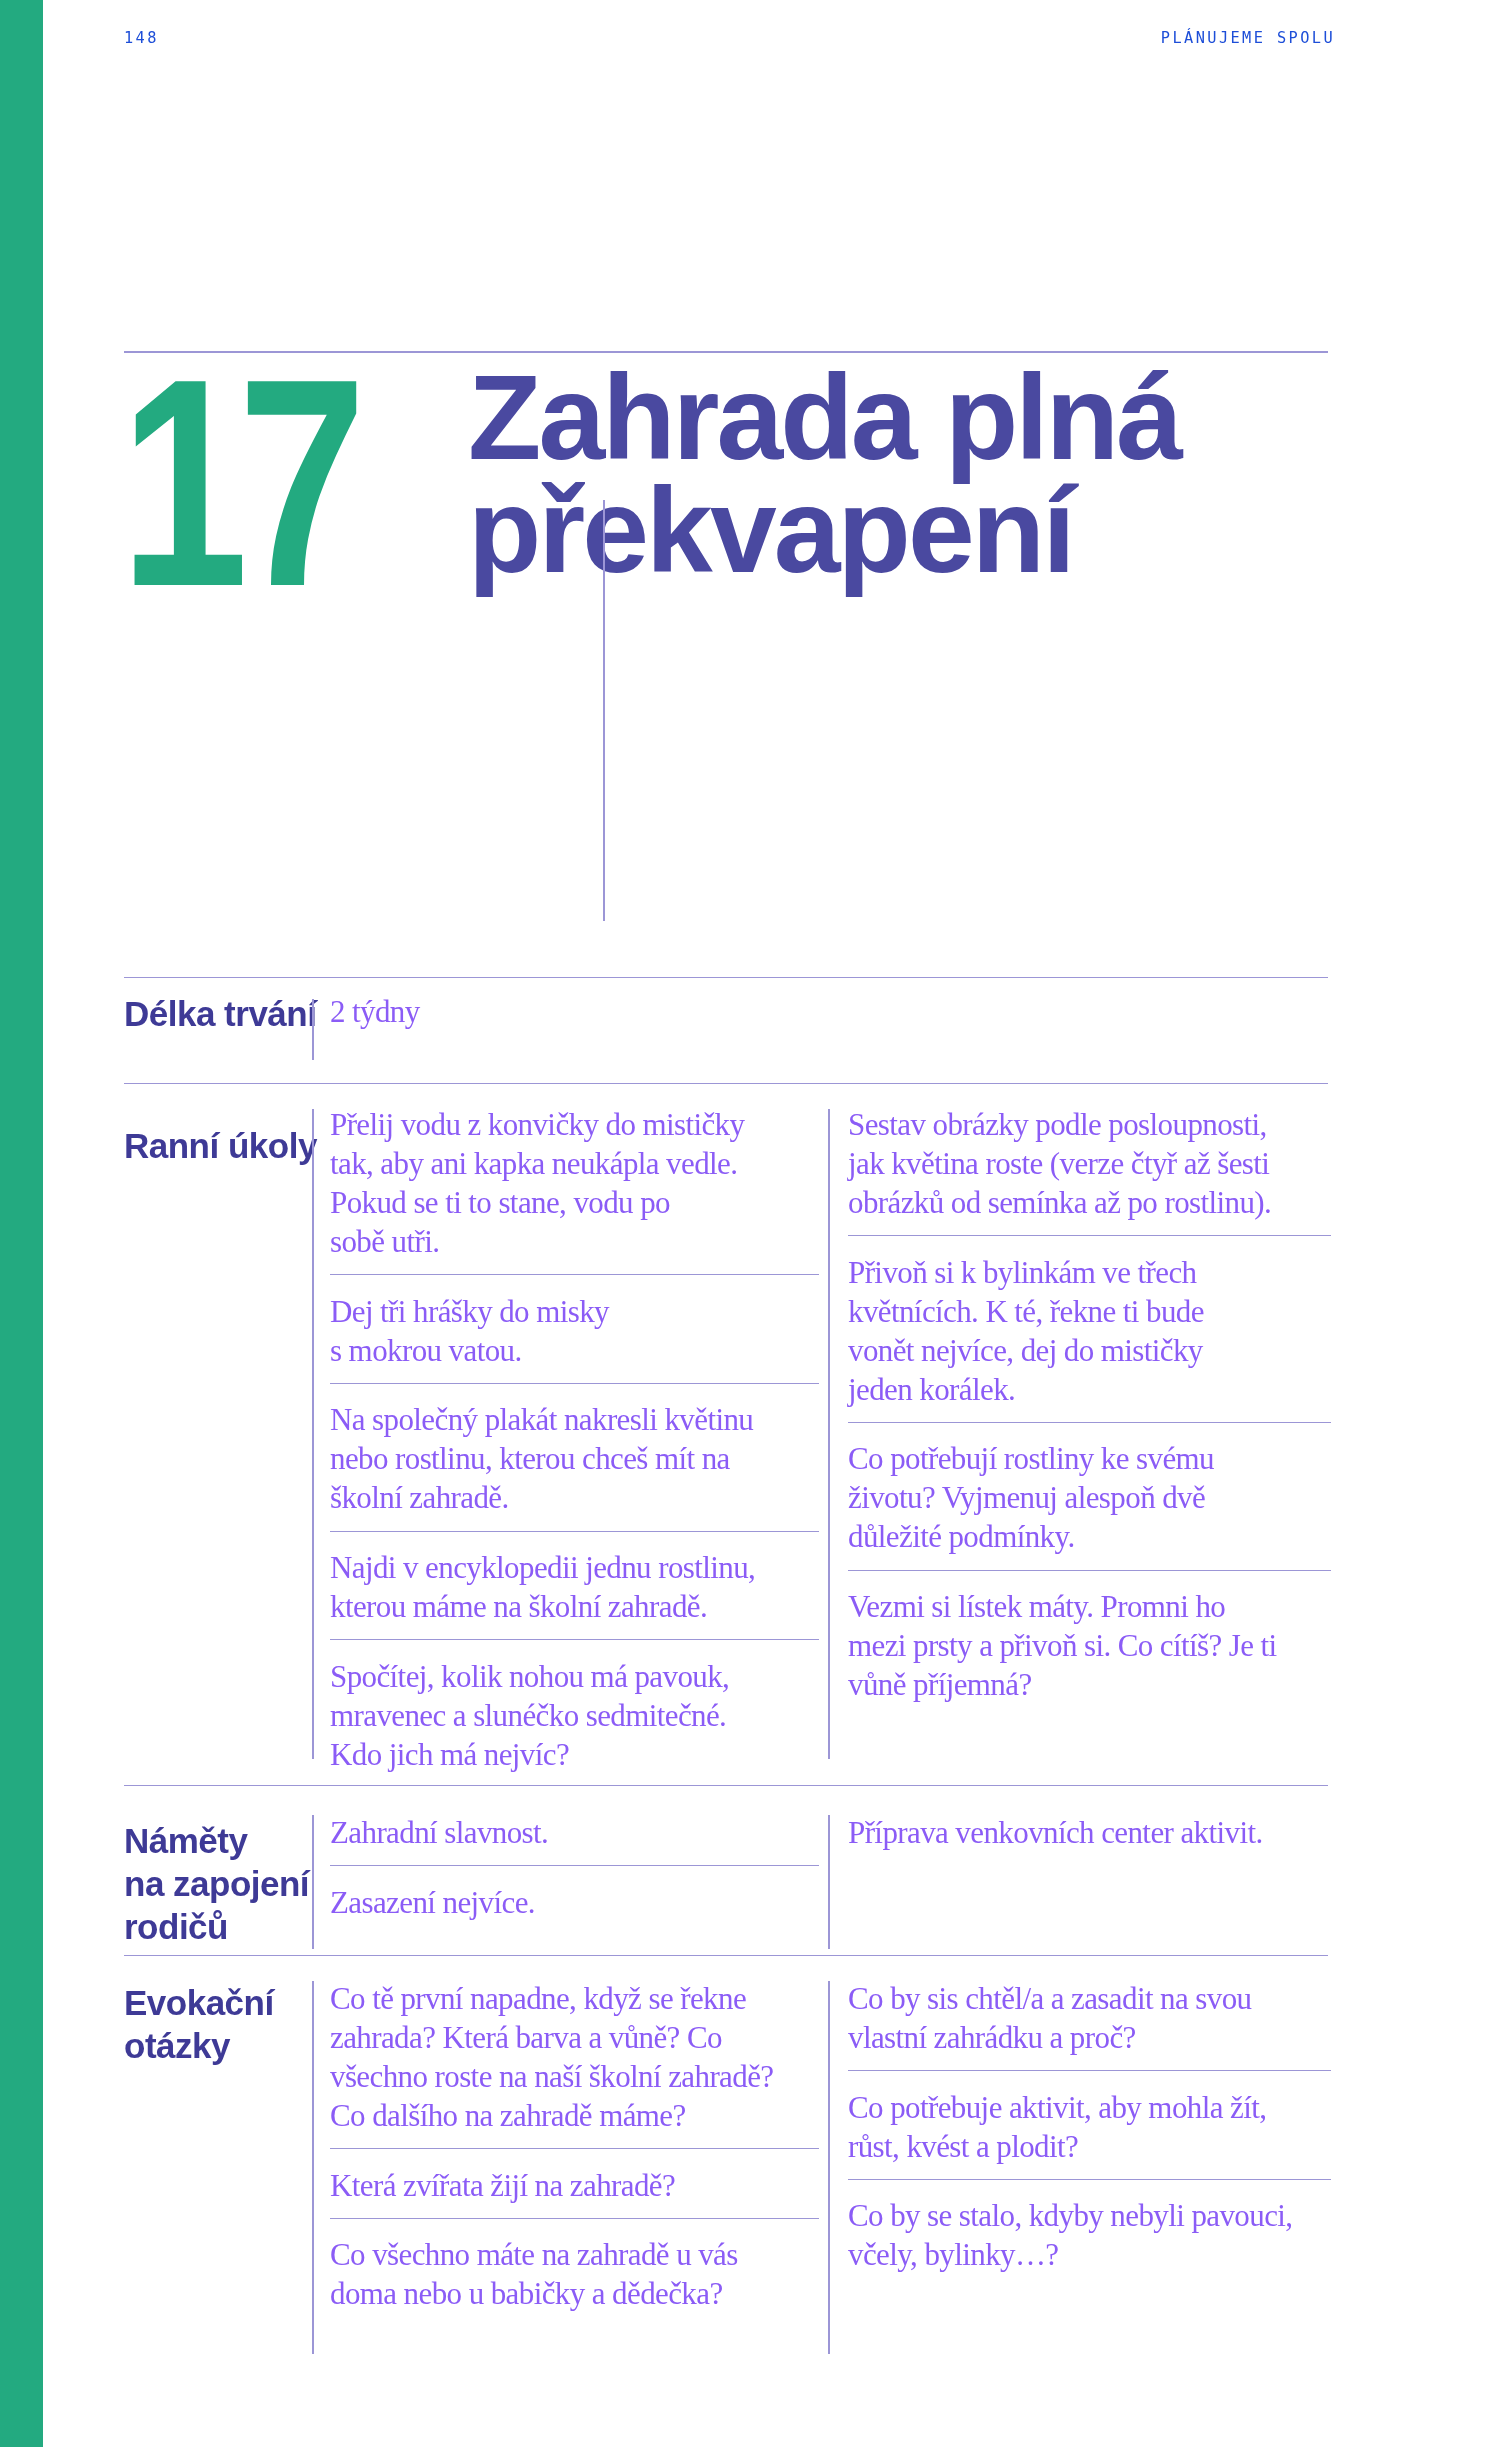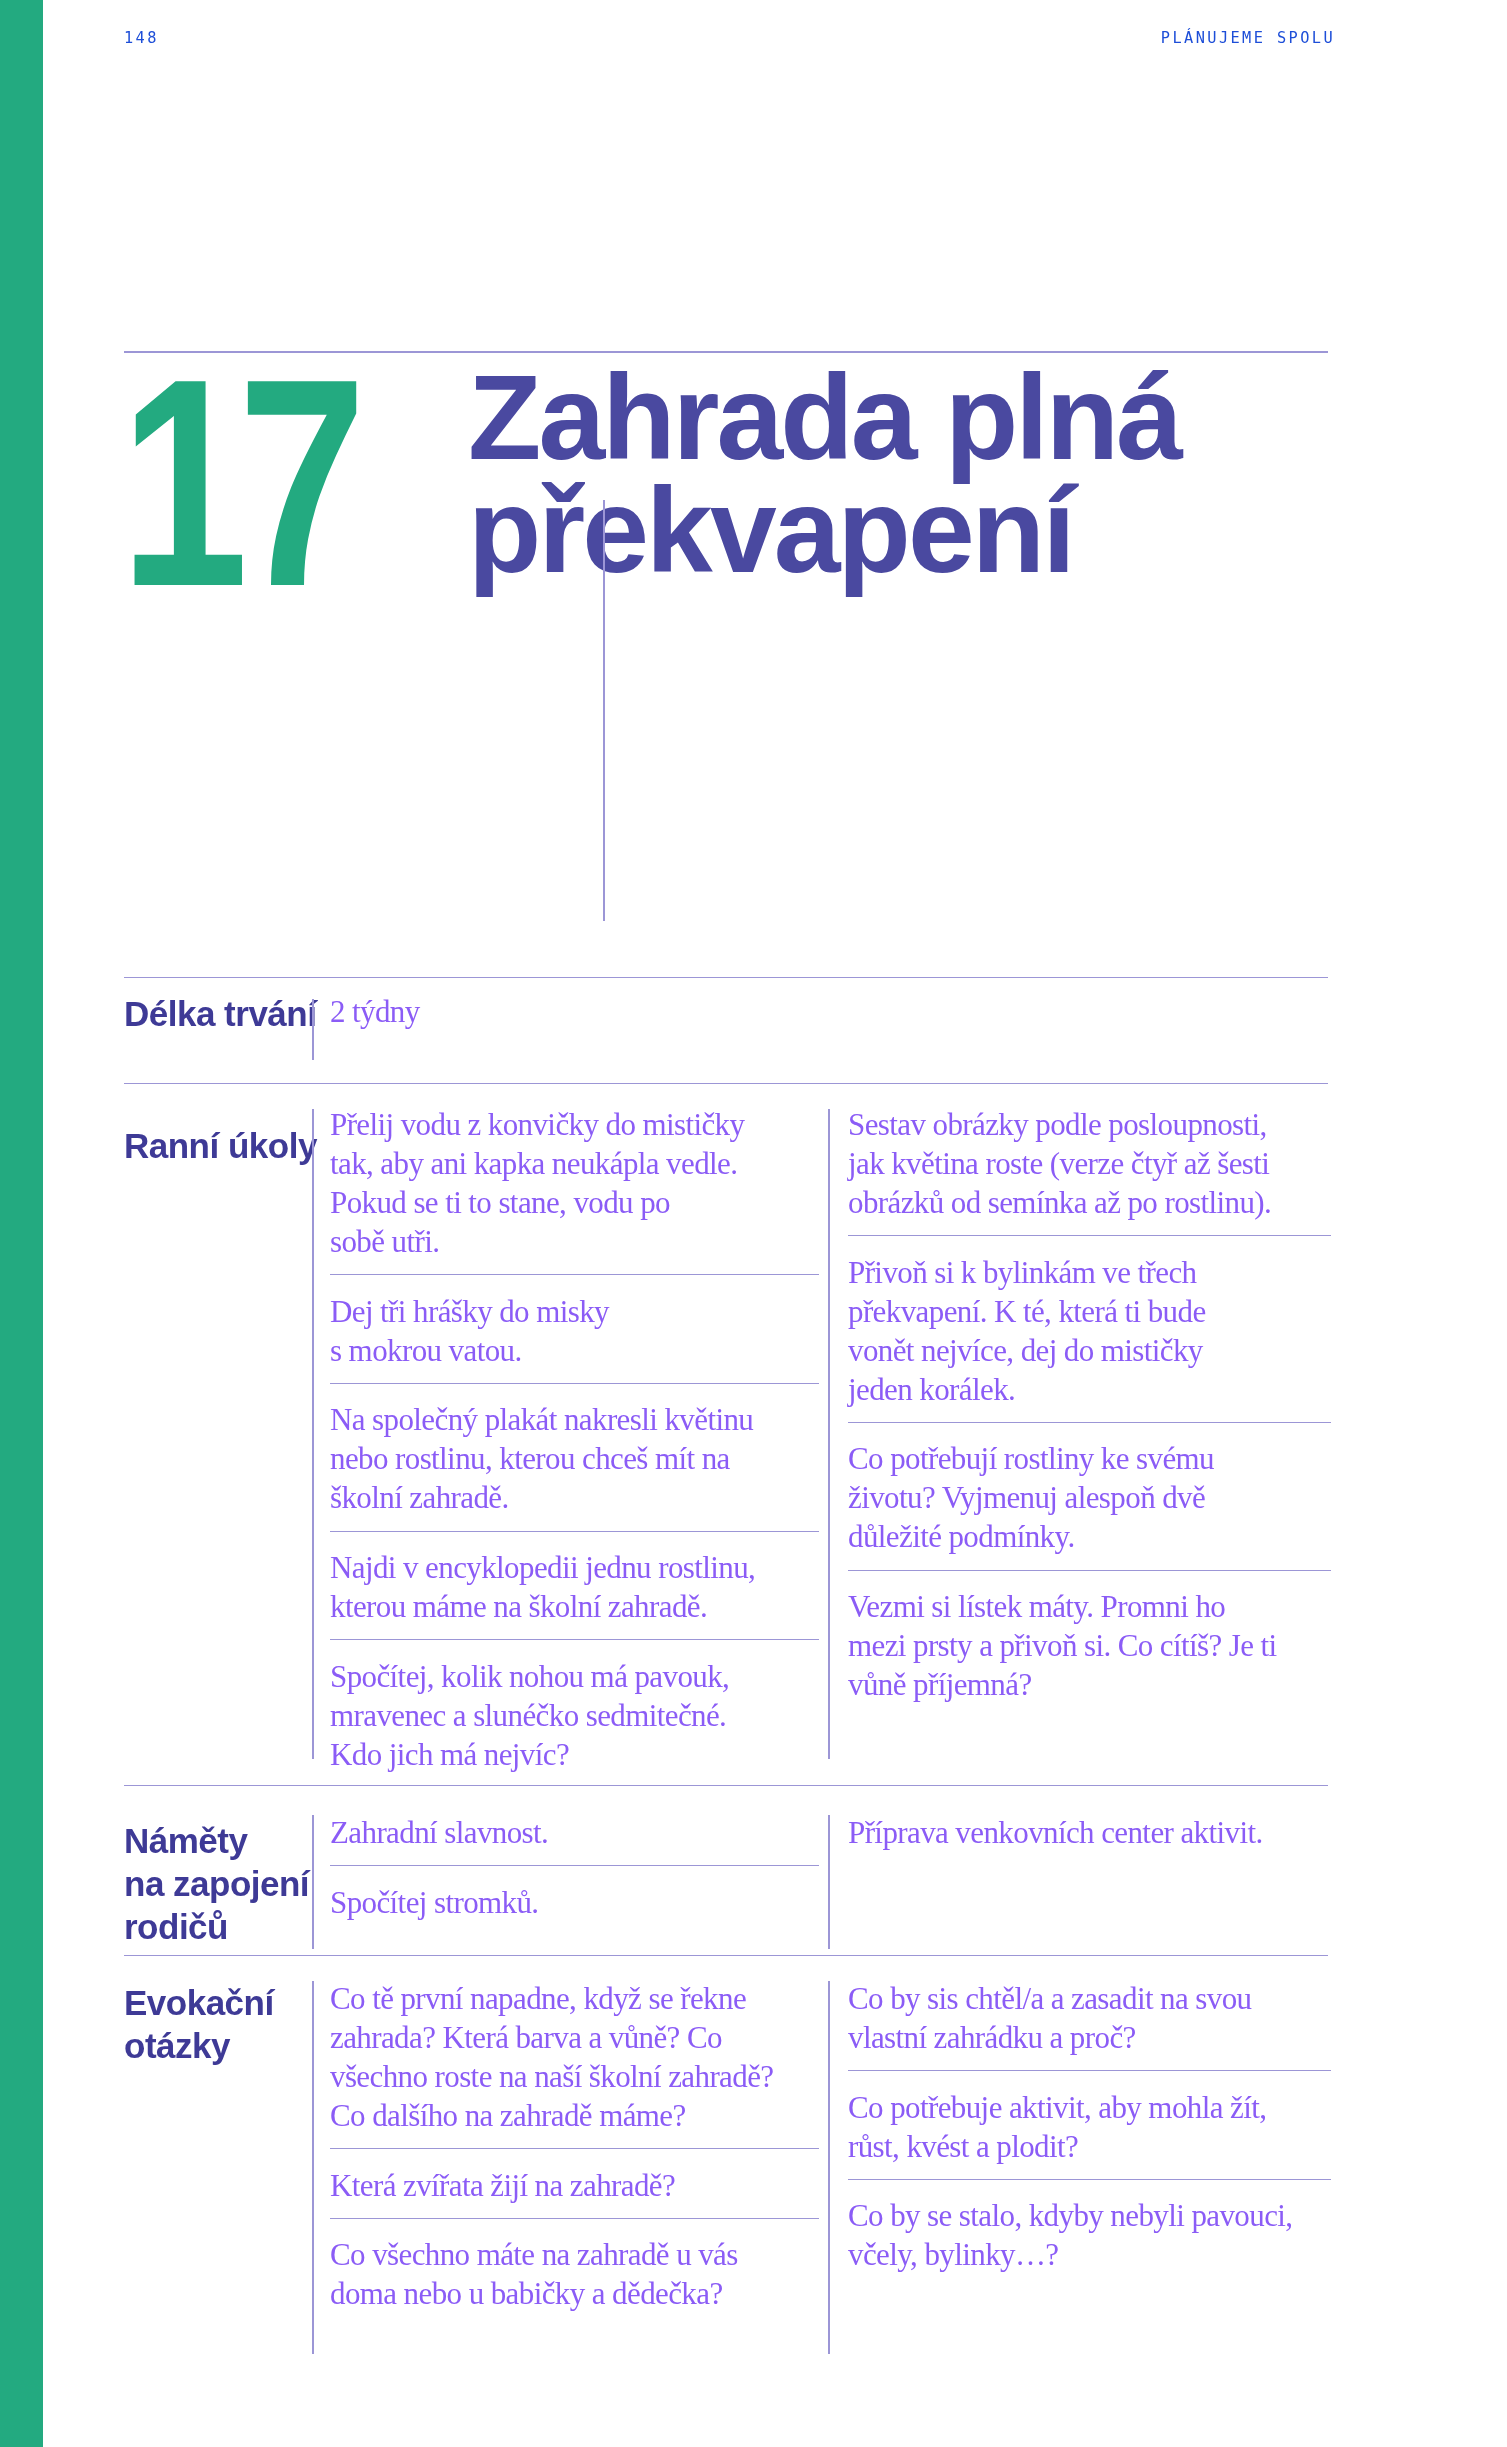--- a/index.html
+++ b/index.html
@@ -101,41 +101,41 @@
 kterou máme na školní zahradě.</div>
       <div class="item">Spočítej, kolik nohou má pavouk,
 mravenec a slunéčko sedmitečné.
 Kdo jich má nejvíc?</div>
     </div>
     <div class="col col2">
       <div class="item">Sestav obrázky podle posloupnosti,
 jak květina roste (verze čtyř až šesti
 obrázků od semínka až po rostlinu).</div>
       <div class="item">Přivoň si k bylinkám ve třech
-překvapení. K té, která ti bude
+květnících. K té, řekne ti bude
 vonět nejvíce, dej do mističky
 jeden korálek.</div>
       <div class="item">Co potřebují rostliny ke svému
 životu? Vyjmenuj alespoň dvě
 důležité podmínky.</div>
       <div class="item">Vezmi si lístek máty. Promni ho
 mezi prsty a přivoň si. Co cítíš? Je ti
 vůně příjemná?</div>
     </div>
   </div>
 
   <div id="sec-parents" class="section">
     <div class="sec-label">Náměty
 na zapojení
 rodičů</div>
     <div class="vrule vrule1"></div>
     <div class="vrule vrule2"></div>
     <div class="col col1">
       <div class="item">Zahradní slavnost.</div>
-      <div class="item">Spočítej stromků.</div>
+      <div class="item">Zasazení nejvíce.</div>
     </div>
     <div class="col col2">
       <div class="item">Příprava venkovních center aktivit.</div>
     </div>
   </div>
 
   <div id="sec-evocation" class="section">
     <div class="sec-label">Evokační
 otázky</div>
     <div class="vrule vrule1"></div>

